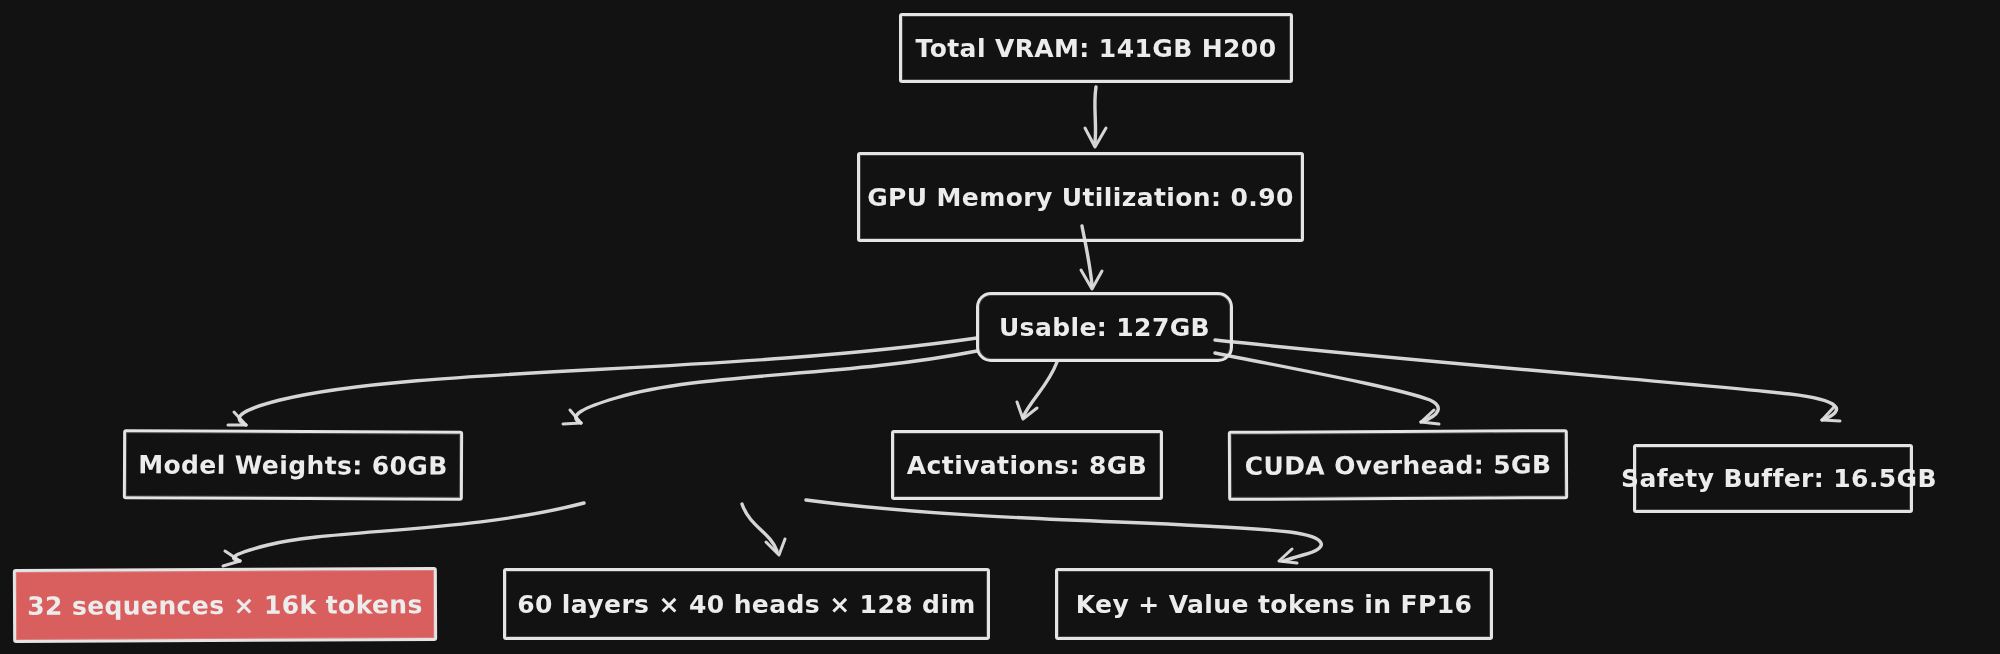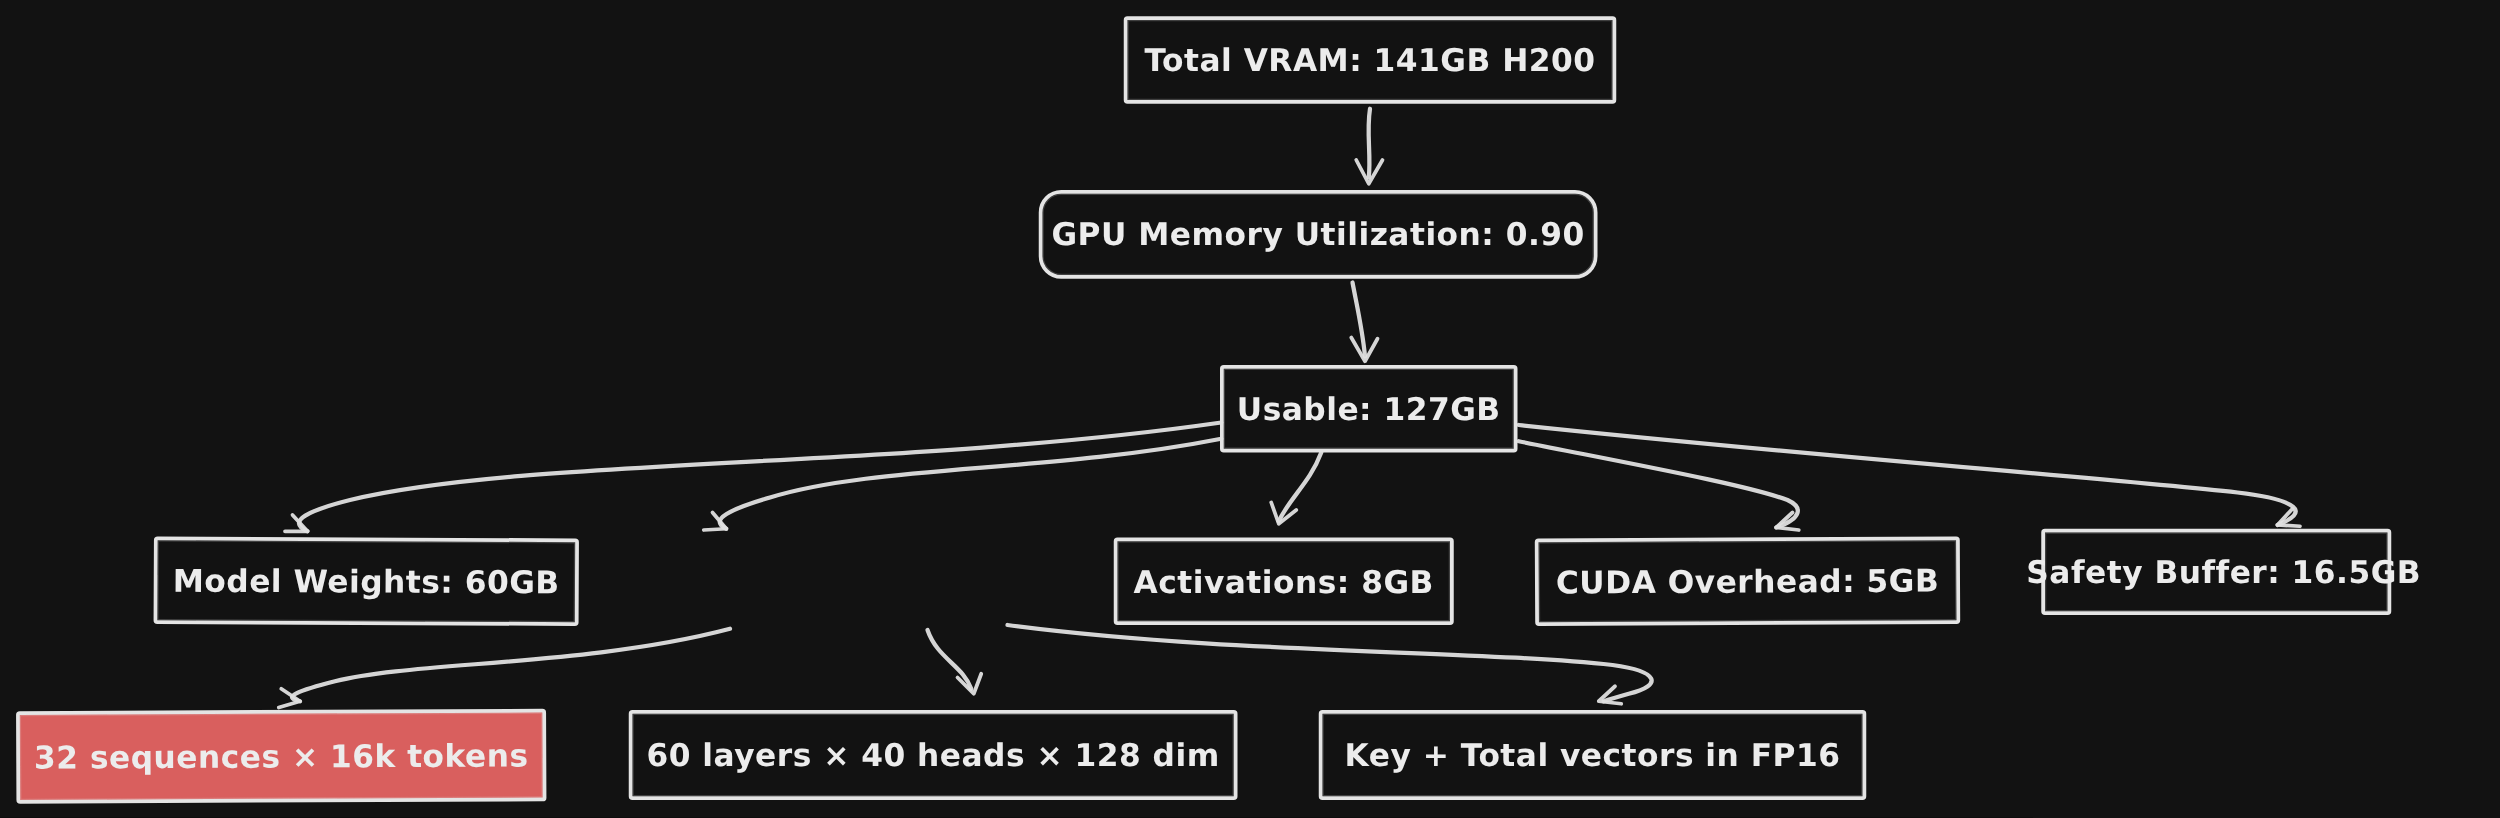--- a/index.html
+++ b/index.html
@@ -23,27 +23,27 @@
     box-shadow:inset 0 0 0 1px rgba(228,228,228,.22);
     color:#ececec;
     font-size:25px;
     letter-spacing:.4px;
     white-space:nowrap;
     text-align:center;
   }
   .node.hl{background:#d95f5e;}
   
   #n0{left:899px;top:13px;width:394px;height:70px;}
-  #n1{left:831px;top:152px;width:447px;height:71px;border-radius:18px;}
-  #n2{left:976px;top:292px;width:238px;height:70px;}
+  #n1{left:857px;top:152px;width:447px;height:90px;}
+  #n2{left:976px;top:292px;width:257px;height:70px;border-radius:15px;}
   #n3{left:123px;top:430px;width:340px;height:70px;transform:rotate(.25deg);}
   #n4{left:531px;top:431px;width:292px;height:70px;}
   #n5{left:891px;top:430px;width:272px;height:70px;}
   #n6{left:1228px;top:430px;width:340px;height:70px;transform:rotate(-.3deg);}
-  #n7{left:1633px;top:423px;width:280px;height:69px;padding-left:12px;}
+  #n7{left:1633px;top:444px;width:280px;height:69px;padding-left:12px;}
   #n8{left:13px;top:568px;width:424px;height:74px;transform:rotate(-.25deg);}
   #n9{left:503px;top:568px;width:487px;height:72px;}
   #n10{left:1055px;top:568px;width:438px;height:72px;}
 </style>
 </head>
 <body>
 
 <div class="canvas">
 
   <svg class="edges" viewBox="0 0 2000 654" xmlns="http://www.w3.org/2000/svg">
@@ -81,15 +81,15 @@
 
   <div class="node" id="n0">Total VRAM: 141GB H200</div>
   <div class="node" id="n1">GPU Memory Utilization: 0.90</div>
   <div class="node" id="n2">Usable: 127GB</div>
   <div class="node" id="n3">Model Weights: 60GB</div>
   <div class="node" id="n5">Activations: 8GB</div>
   <div class="node" id="n6">CUDA Overhead: 5GB</div>
   <div class="node" id="n7">Safety Buffer: 16.5GB</div>
   <div class="node hl" id="n8" style="background: rgb(217, 95, 94);">32 sequences × 16k tokens</div>
   <div class="node" id="n9">60 layers × 40 heads × 128 dim</div>
-  <div class="node" id="n10">Key + Total vectors in FP16</div>
+  <div class="node" id="n10">Key + Value tokens in FP16</div>
 
 </div>
 
 </body></html>

